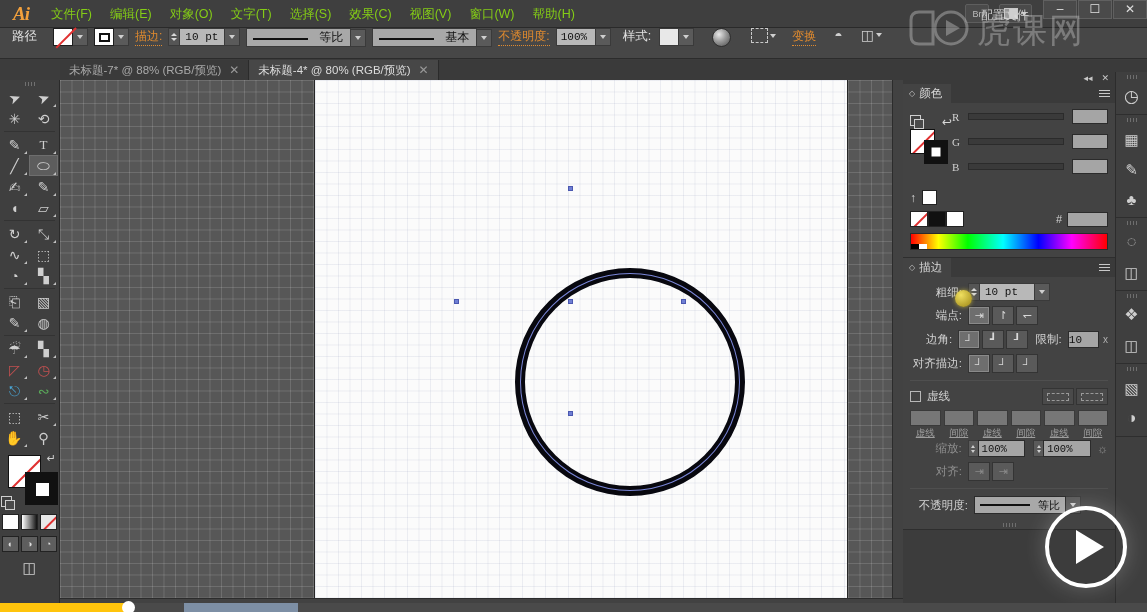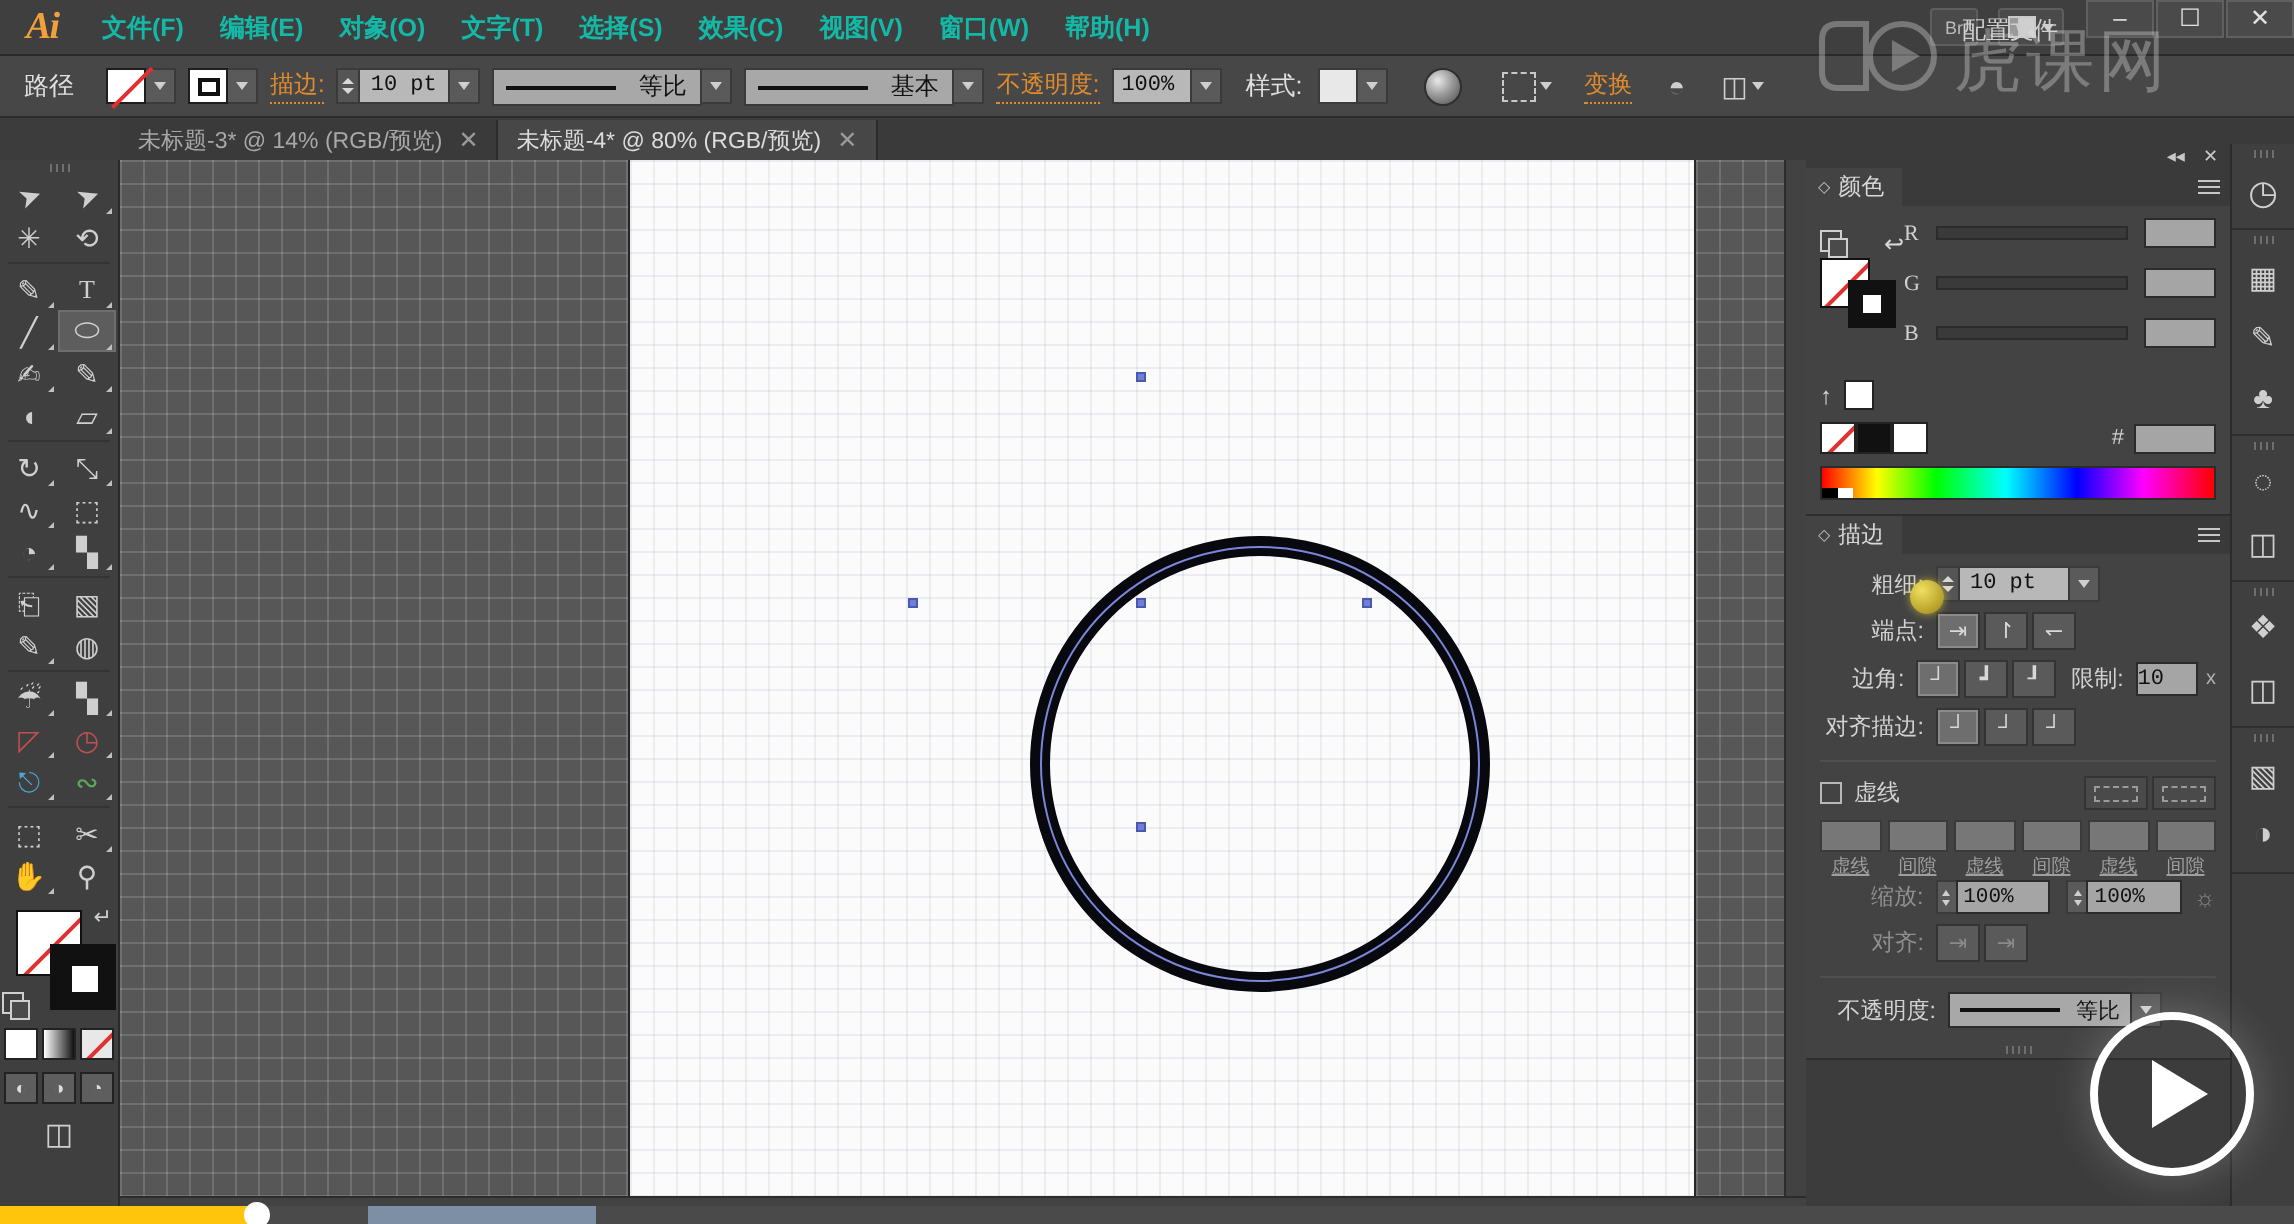--- a/index.html
+++ b/index.html
@@ -18,22 +18,22 @@
     background:#3f3f3f; border-bottom:1px solid #2a2a2a;
     display:flex; align-items:center;
   }
   .ai-logo{
     width:42px; height:28px; display:flex; align-items:center; justify-content:center;
     font-family:"Liberation Serif","DejaVu Serif",serif;
     font-size:19px; font-weight:bold; font-style:italic;
     color:#f2a03c; letter-spacing:-1px;
   }
   .menu-item{
-    padding:0 9px; height:28px; line-height:28px; font-size:12.5px; color:#14b8a6;
-    cursor:default; white-space:nowrap;font-weight:bold;
+    padding:0 9px; height:28px; line-height:28px; font-size:12.5px; color:#84cc16;
+    cursor:default; white-space:nowrap;
   }
   .mb-right{ margin-left:auto; display:flex; align-items:center; height:28px; }
   .br-btn{
     width:24px;height:19px;margin:0 6px; background:#4a4a4a;
     border:1px solid #5e5e5e; border-radius:2px;
     display:flex;align-items:center;justify-content:center;
     font-size:9px;color:#bbb;
   }
   .ws-btn{
     display:flex;align-items:center;gap:3px;height:19px;padding:0 4px;margin:0 4px;
@@ -48,21 +48,21 @@
   .wbtn{
     width:34px;height:19px;background:#4a4a4a;border:1px solid #606060;
     display:flex;align-items:center;justify-content:center;color:#e0e0e0;font-size:12px;
     margin-left:1px;
   }
 
   
   .ctrlbar{
     position:absolute; left:0; top:28px; width:1147px; height:31px;
     background:#474747; border-bottom:1px solid #2c2c2c;
-    display:flex; align-items:center; padding:0 6px; gap:6px;
+    display:flex; align-items:flex-start; padding:0 6px; gap:6px;
   }
   .ctrl-label{ font-size:12.5px; color:#e0e0e0; margin-right:10px; margin-left:6px;}
   .ctrl-link{ font-size:12px; color:#e08a2e; border-bottom:1px dotted #e08a2e; cursor:pointer;}
   .swatch-group{display:flex;align-items:center;}
   .swatch{
     width:20px;height:18px;border:1px solid #1e1e1e; background:#fff; position:relative;
   }
   .swatch.none::after{
     content:""; position:absolute; left:-2px; top:50%; width:28px; height:1.6px;
     background:#e03030; transform:rotate(-45deg); transform-origin:center;
@@ -463,21 +463,21 @@
     <span class="glyph" style="margin-left:12px">◓</span>
 
     <div class="ico-btn" style="margin-left:12px">
       <span class="glyph">◫</span>
       <span class="caret"></span>
     </div>
   </div>
 
   <div class="tabbar">
     <div class="doctab">
-      <span>未标题-3* @ 14% (RGB/预览)</span>
+      <span>未标题-7* @ 88% (RGB/预览)</span>
       <span class="tabclose">✕</span>
     </div>
     <div class="doctab active">
       <span>未标题-4* @ 80% (RGB/预览)</span>
       <span class="tabclose">✕</span>
     </div>
   </div>
 
   <div class="toolbar">
     <div class="tb-grip">

